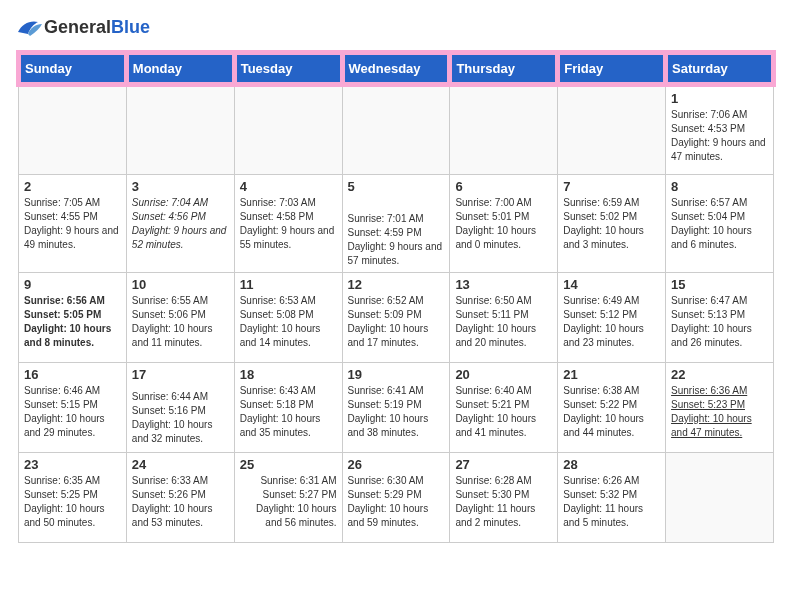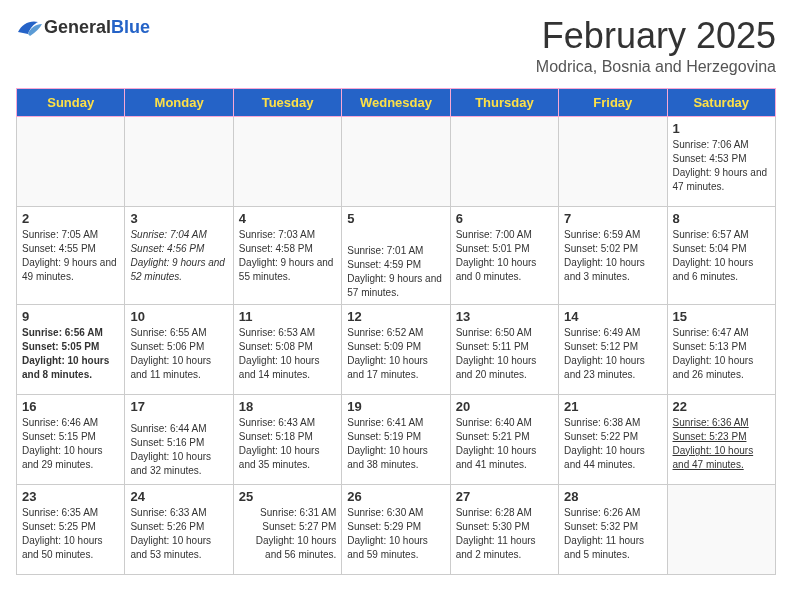--- a/index.html
+++ b/index.html
@@ -49,26 +49,26 @@
       color: #555;
       margin-top: 2px;
     }
     .calendar {
       width: 100%;
       border-collapse: collapse;
       table-layout: fixed;
     }
     .calendar th {
       background-color: #2563c7;
-      color: #fde047;
+      color: #ffffff;
       font-size: 13px;
       font-weight: bold;
       padding: 6px 4px;
-      text-align: center;
-      border: 1px solid #f9a8d4;
+      text-align: left;
+      border: 5px solid #f9a8d4;
     }
     .calendar td {
       vertical-align: top;
       border: 1px solid #ccc;
       padding: 4px 5px;
       height: 90px;
       font-size: 10.5px;
       color: #333;
       background: #fff;
     }
@@ -93,24 +93,20 @@
 <div class="header">
   <div class="logo">
     <svg class="logo-bird" viewBox="0 0 28 22">
       <path d="M2 16 C6 8, 14 4, 22 6 C18 8, 14 12, 12 18 Z" fill="#2563c7"></path>
       <path d="M12 18 C14 12, 20 8, 26 8 C24 12, 20 16, 14 20 Z" fill="#5b9bd5"></path>
     </svg>
     <div>
       <span class="logo-text-general">General</span><span class="logo-text-blue">Blue</span>
     </div>
   </div>
-  <div class="title-block">
-    <div class="month-title">February 2025</div>
-    <div class="location-title">Modrica, Bosnia and Herzegovina</div>
-  </div>
 </div>
 
 <table class="calendar">
   <thead>
     <tr>
     <th>Sunday</th>
         <th>Monday</th>
         <th>Tuesday</th>
         <th>Wednesday</th>
         <th>Thursday</th>

